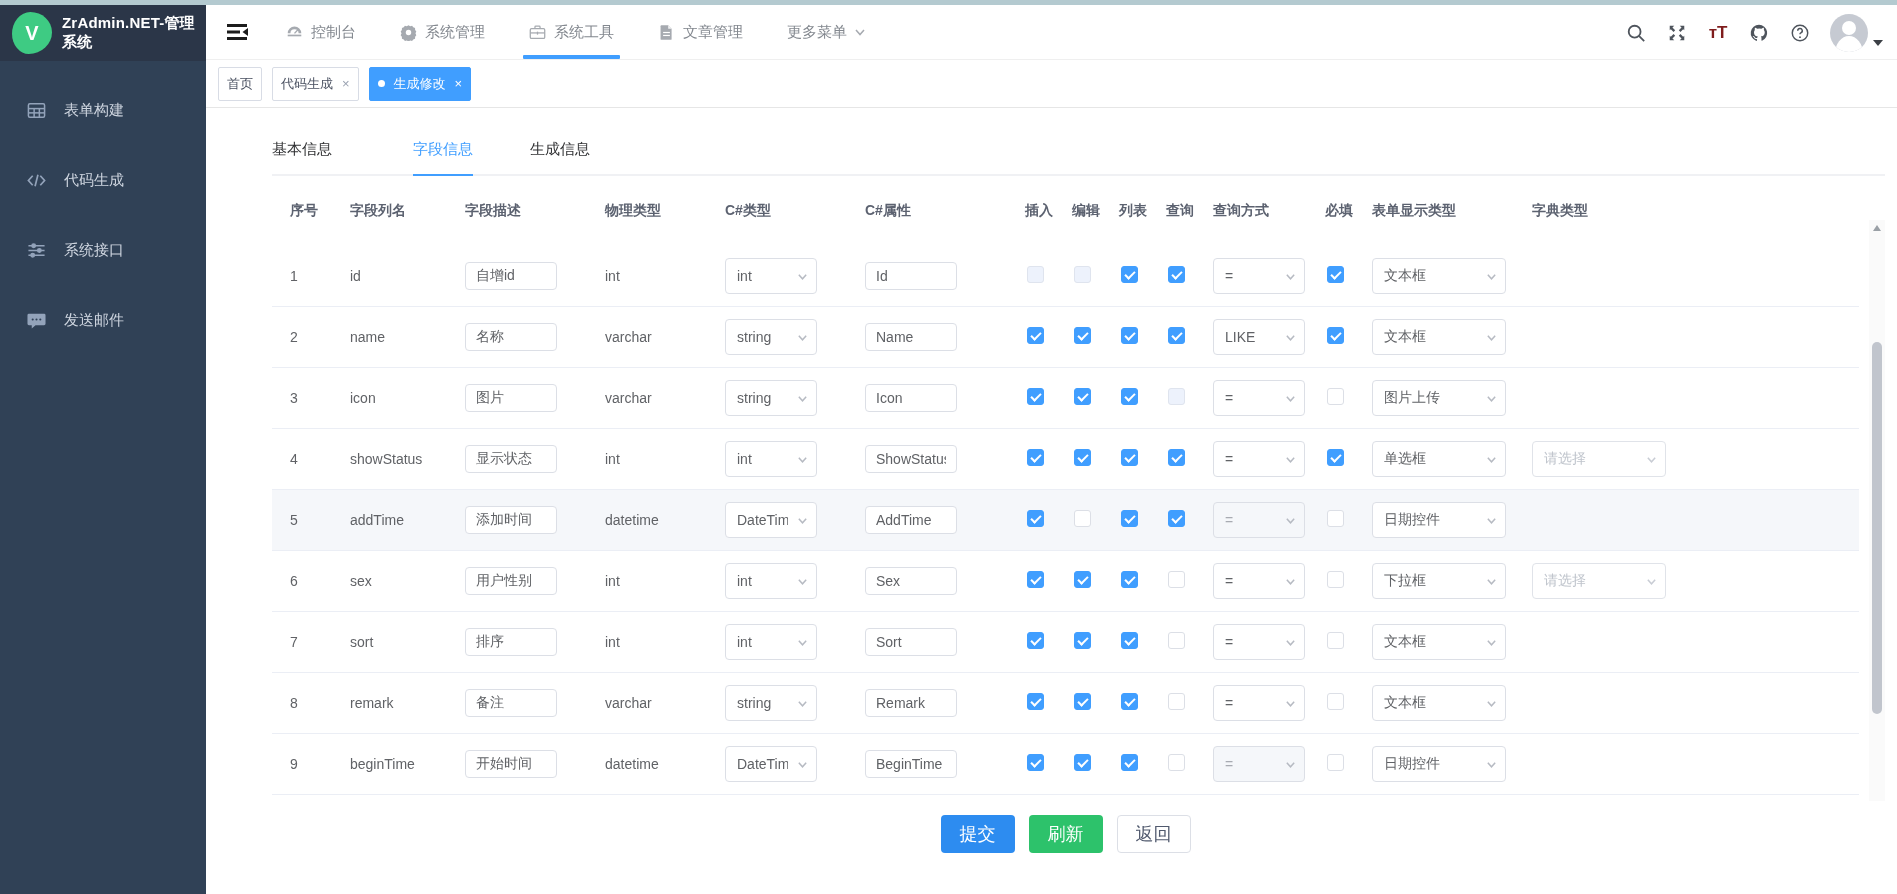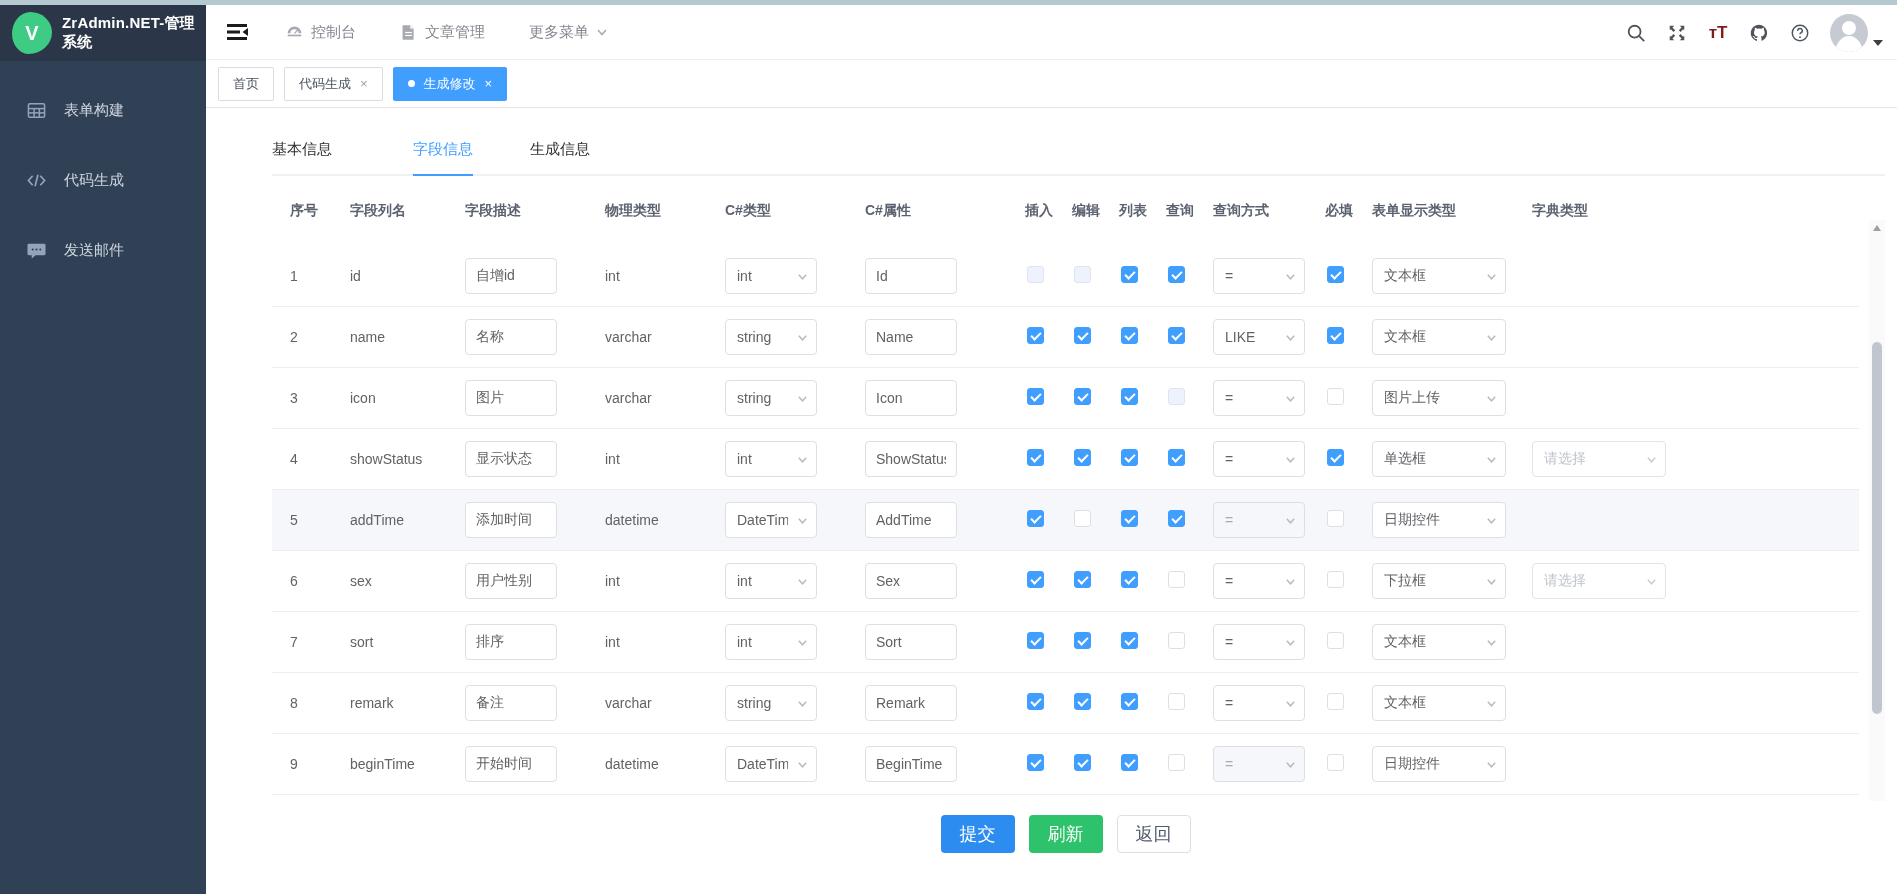--- a/index.html
+++ b/index.html
@@ -42,21 +42,21 @@
   .avatar .head { position:absolute; left:12px; top:7px; width:14px; height:14px; border-radius:50%; background:#fff; }
   .avatar .body { position:absolute; left:5px; top:22px; width:28px; height:18px;
     border-radius:50% 50% 0 0 / 100% 100% 0 0; background:#fff; }
   .caret-down { width:0; height:0; border-left:5px solid transparent; border-right:5px solid transparent;
     border-top:6px solid #3c4046; margin-bottom:6px; }
 
   
   .tags-bar { position:absolute; left:206px; top:60px; right:0; height:48px; background:#fff;
     border-bottom:1px solid #e6e6e6; display:flex; align-items:center; padding-left:12px; gap:10px;
     box-shadow:0 1px 3px rgba(0,0,0,0.04); }
-  .tag { height:34px; display:inline-flex; align-items:center; padding:0 14px; border:1px solid #d8dce5;
+  .tag { height:34px; display:inline-flex; align-items:center; padding:0 8px; border:1px solid #d8dce5;
     background:#fff; color:#495060; font-size:13px; cursor:pointer; gap:9px; border-radius:2px; }
   .tag .close-x { font-size:13px; color:#9aa2b1; line-height:1; }
   .tag.active { background:#409eff; border-color:#409eff; color:#fff; }
   .tag.active .close-x { color:#fff; }
   .tag .dot { width:7px; height:7px; border-radius:50%; background:#fff; display:inline-block; }
 
   
   .content { position:absolute; left:206px; top:108px; right:0; bottom:0; background:#fff;
     padding:0 12px 0 66px; }
   .tabs-row { display:flex; gap:57px; margin-top:32px; border-bottom:2px solid #f0f1f4; }
@@ -64,21 +64,21 @@
   .tab-item.active { color:#409eff; border-bottom:2px solid #409eff;margin-left:24px; }
 
   .table-wrap { position:relative; padding-right:26px; }
   .thead, .trow { display:grid;
     grid-template-columns:60px 115px 140px 120px 140px 160px 47px 47px 47px 47px 112px 47px 160px 1fr;
     align-items:center; padding-left:18px; }
   .thead { height:70px; font-size:14px; font-weight:bold; color:#5c6270; }
   .trow { height:61px; border-bottom:1px solid #ebeef5; font-size:14px; color:#606266; }
   .trow.hl { background:#f5f7fa; }
 
-  .inp { height:36px; width:92px; border:1px solid #dcdfe6; border-radius:4px; padding:0 10px;
+  .inp { height:28px; width:92px; border:1px solid #dcdfe6; border-radius:4px; padding:0 10px;
     font-size:14px; color:#606266; background:#fff; outline:none; font-family:inherit; }
   .sel { height:36px; width:92px; border:1px solid #dcdfe6; border-radius:4px; background:#fff;
     display:inline-flex; align-items:center; justify-content:space-between; padding:0 8px 0 11px;
     font-size:14px; color:#606266; cursor:pointer; }
   .sel .stxt { overflow:hidden; white-space:nowrap; max-width:72%; }
   .sel .chev { color:#b6bac2; display:inline-flex; flex:0 0 auto; }
   .sel.wide { width:134px;gap:40px; }
   .sel.disabled { background:#f5f7fa; color:#a8abb2; cursor:not-allowed; }
   .sel.ph { color:#bfc4cc; border-color:#e0e3e9; }
   .sel.ph .chev { color:#c8ccd4; }
@@ -134,20 +134,33 @@
       </div>
       <div class="side-item">
         <span class="micon">
           <svg viewBox="0 0 20 20" fill="none" stroke="currentColor" stroke-width="1.8">
             <polyline points="6,5 1.5,10 6,15"></polyline>
             <polyline points="14,5 18.5,10 14,15"></polyline>
             <line x1="11.5" y1="4" x2="8.5" y2="16"></line>
           </svg>
         </span>
         <span>代码生成</span>
+      </div>
+      <div class="side-item">
+        <span class="micon">
+          <svg viewBox="0 0 20 20" fill="none" stroke="currentColor" stroke-width="1.6">
+            <line x1="1.5" y1="5" x2="18.5" y2="5"></line>
+            <circle cx="7" cy="5" r="1.8" fill="currentColor"></circle>
+            <line x1="1.5" y1="10" x2="18.5" y2="10"></line>
+            <circle cx="13" cy="10" r="1.8" fill="currentColor"></circle>
+            <line x1="1.5" y1="15" x2="18.5" y2="15"></line>
+            <circle cx="6" cy="15" r="1.8" fill="currentColor"></circle>
+          </svg>
+        </span>
+        <span>系统接口</span>
       </div>
       <div class="side-item">
         <span class="micon">
           <svg viewBox="0 0 20 20">
             <path d="M2 3 h16 a1.5 1.5 0 0 1 1.5 1.5 v9 a1.5 1.5 0 0 1 -1.5 1.5 h-9 l-4 3.5 v-3.5 h-3 a1.5 1.5 0 0 1 -1.5 -1.5 v-9 A1.5 1.5 0 0 1 2 3 Z" fill="currentColor"></path>
             <circle cx="6" cy="9" r="1.1" fill="#304156"></circle>
             <circle cx="10" cy="9" r="1.1" fill="#304156"></circle>
             <circle cx="14" cy="9" r="1.1" fill="#304156"></circle>
           </svg>
         </span>
@@ -168,20 +181,40 @@
   <div class="top-nav" id="top-nav">
       <div class="nav-item">
         <span class="nicon">
           <svg viewBox="0 0 20 20">
             <path d="M10 3 a8 8 0 0 1 8 8 h-3.2 a4.8 4.8 0 0 0 -9.6 0 H2 a8 8 0 0 1 8 -8 Z" fill="currentColor"></path>
             <path d="M10 11 L14.2 6.5" stroke="currentColor" stroke-width="1.6"></path>
             <path d="M2 13.5 h16" stroke="currentColor" stroke-width="2"></path>
           </svg>
         </span>
         <span>控制台</span>
+      </div>
+      <div class="nav-item">
+        <span class="nicon">
+          <svg viewBox="0 0 20 20" fill="currentColor">
+            <path d="M10 1.5 l2 1 2.2-.4 1.4 1.8 2.1.8 .1 2.3 1.4 1.8 -1 2.2 1 2.2 -1.4 1.8 -.1 2.3 -2.1.8 -1.4 1.8 -2.2-.4 -2 1 -2-1 -2.2.4 -1.4-1.8 -2.1-.8 -.1-2.3 -1.4-1.8 1-2.2 -1-2.2 1.4-1.8 .1-2.3 2.1-.8 1.4-1.8 2.2.4 Z"></path>
+            <circle cx="10" cy="10" r="3.2" fill="#fff"></circle>
+          </svg>
+        </span>
+        <span>系统管理</span>
+      </div>
+      <div class="nav-item active">
+        <span class="nicon">
+          <svg viewBox="0 0 20 20" fill="none" stroke="currentColor" stroke-width="1.5">
+            <rect x="1.5" y="5.5" width="17" height="11.5" rx="1.5"></rect>
+            <path d="M7 5.5 v-2 a1 1 0 0 1 1-1 h4 a1 1 0 0 1 1 1 v2"></path>
+            <line x1="1.5" y1="10.5" x2="18.5" y2="10.5"></line>
+            <line x1="10" y1="9" x2="10" y2="12.5"></line>
+          </svg>
+        </span>
+        <span>系统工具</span>
       </div>
       <div class="nav-item">
         <span class="nicon">
           <svg viewBox="0 0 20 20">
             <path d="M4 1.5 h8 l4 4 v12 a1 1 0 0 1 -1 1 H4 a1 1 0 0 1 -1 -1 v-15 a1 1 0 0 1 1 -1 Z" fill="currentColor"></path>
             <path d="M12 1.5 l4 4 h-4 Z" fill="#fff" opacity="0.85"></path>
             <line x1="6" y1="10" x2="14" y2="10" stroke="#fff" stroke-width="1.4"></line>
             <line x1="6" y1="13.5" x2="14" y2="13.5" stroke="#fff" stroke-width="1.4"></line>
           </svg>
         </span>

